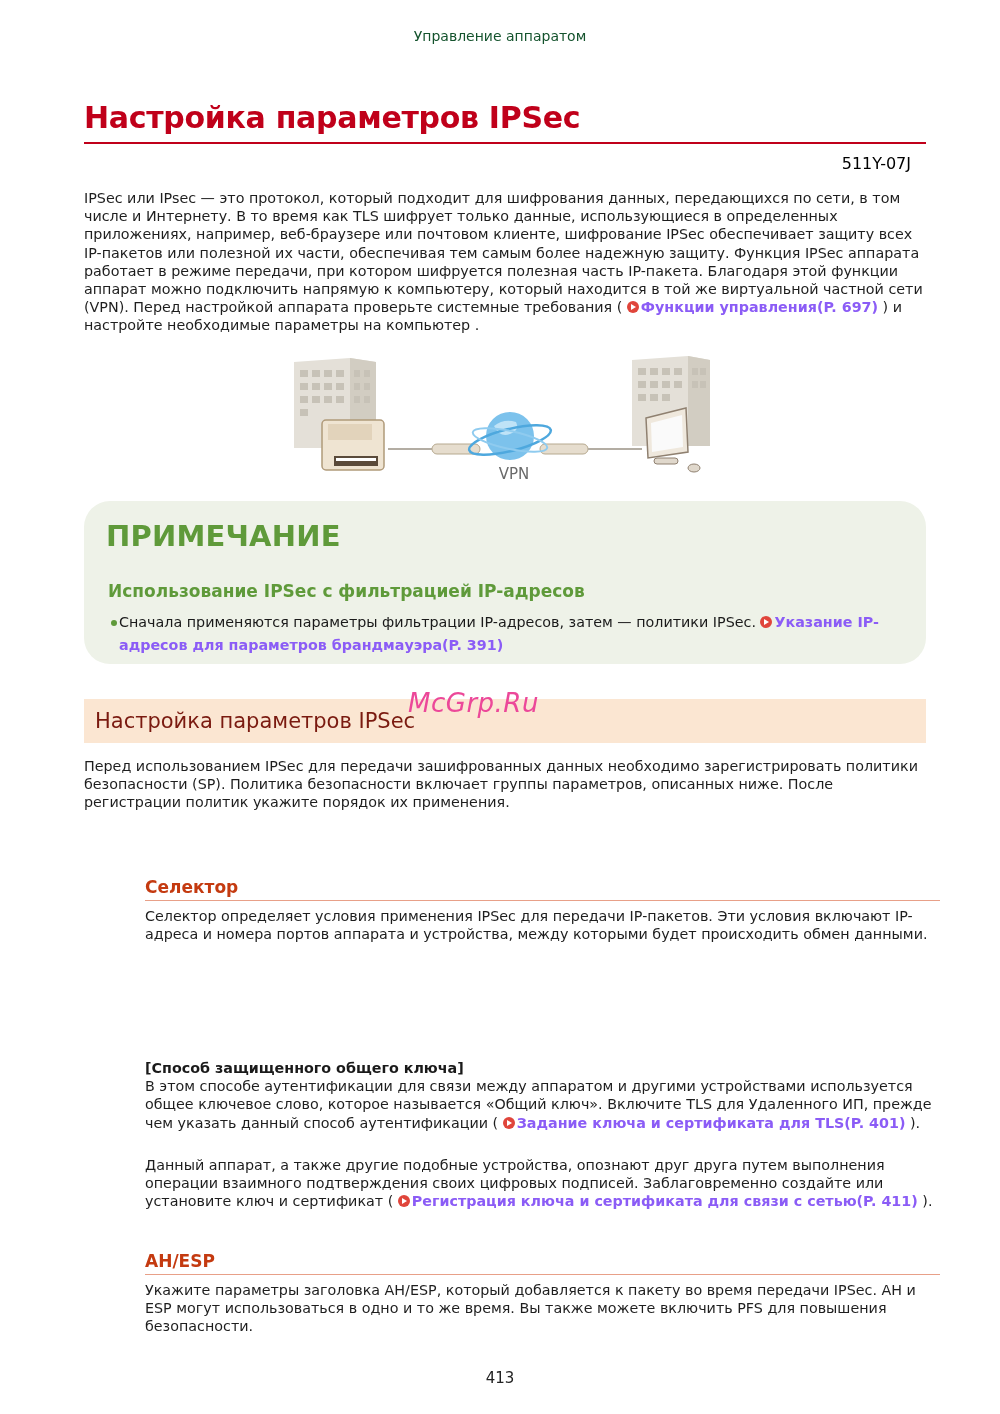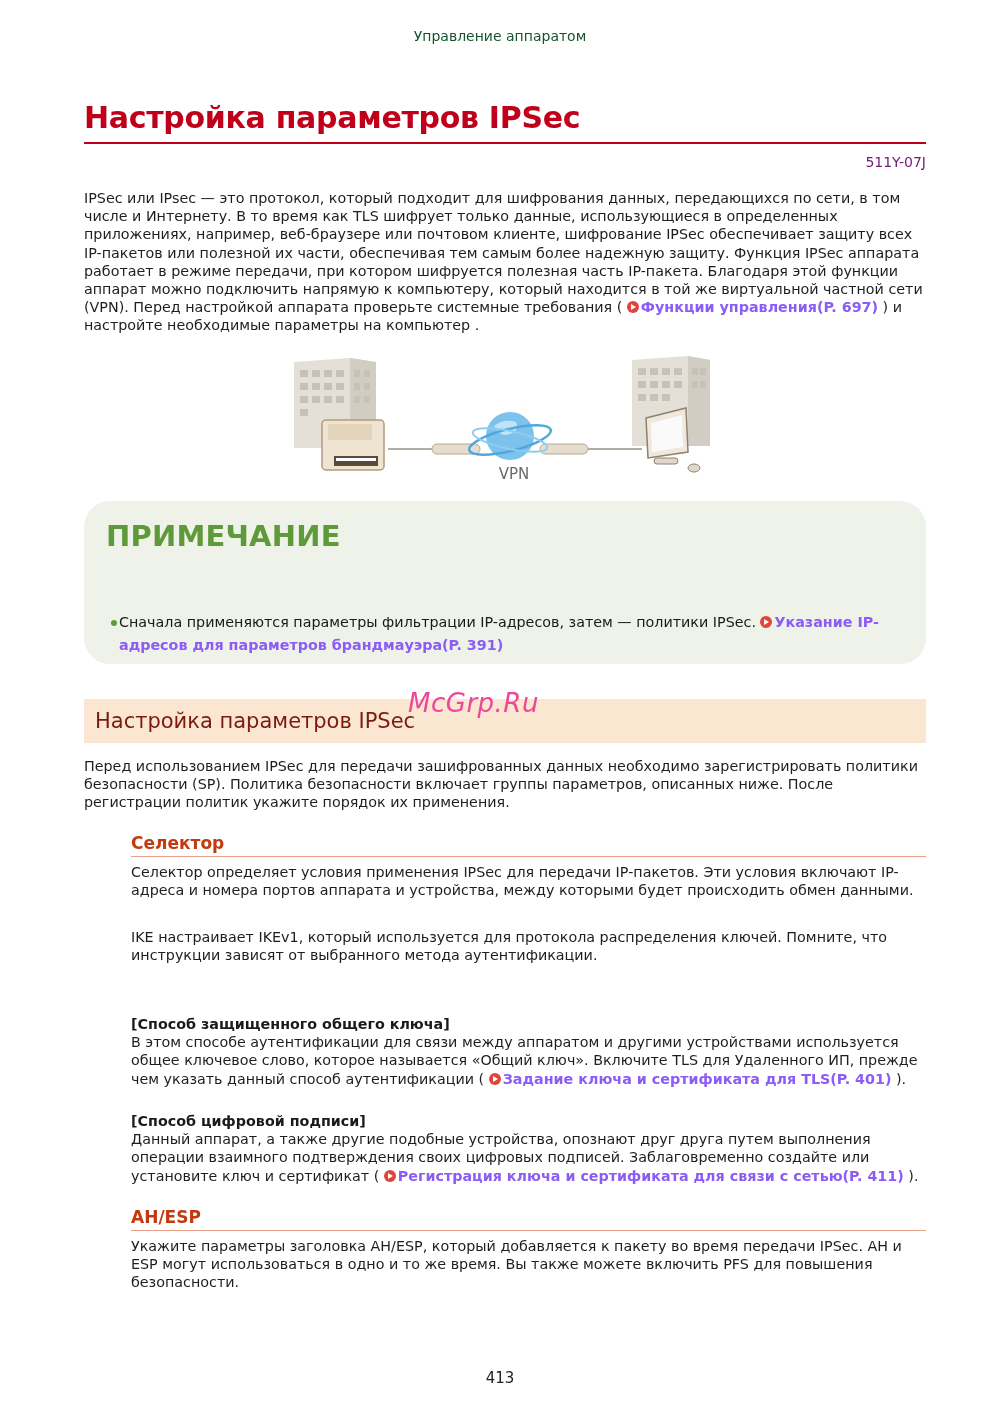--- a/index.html
+++ b/index.html
@@ -3,21 +3,21 @@
 <meta charset="utf-8">
 <style>
   html, body { margin: 0; padding: 0; background: #ffffff; }
   body { width: 1000px; height: 1414px; position: relative; overflow: hidden;
          font-family: "DejaVu Sans", "Liberation Sans", sans-serif; color: #1a1a1a; }
   .running-head { position: absolute; top: 28px; left: 0; width: 1000px; text-align: center;
                   font-size: 14px; color: #14532d; }
   .page-title { position: absolute; top: 98px; left: 84px; width: 842px; margin: 0;
                 font-size: 30px; font-weight: bold; color: #c0001a; letter-spacing: -0.3px;
                 padding-bottom: 4px; border-bottom: 2px solid #c0001a; line-height: 40px; }
-  .doc-id { position: absolute; top: 154px; right: 74px; font-size: 14px; color: #701a75; }
+  .doc-id { position: absolute; top: 154px; right: 89px; font-size: 16px; color: #000000; }
   .body-text { font-size: 14.3px; line-height: 18.2px; color: #1e1e1e; }
   .intro { position: absolute; top: 189px; left: 84px; width: 845px; margin: 0; }
   .link { font-weight: bold; color: #8b5cf6; }
   .link-arrow { display: inline-block; width: 12px; height: 12px; border-radius: 50%;
                 background: #e0453b; position: relative; vertical-align: -1px; margin-right: 2px; }
   .link-arrow::after { content: ""; position: absolute; left: 4px; top: 3px;
                        border-left: 5px solid #fff; border-top: 3px solid transparent; border-bottom: 3px solid transparent; }
 
   .diagram { position: absolute; top: 348px; left: 280px; width: 450px; height: 140px; }
 
@@ -28,21 +28,21 @@
   .note-bullet { position: absolute; top: 110px; left: 27px; width: 780px; margin: 0; font-size: 14.3px; line-height: 23px; }
   .note-bullet .dot { position: absolute; left: 0; top: 9px; width: 6px; height: 6px; border-radius: 50%; background: #5f9a3a; }
   .note-bullet .text { display: block; margin-left: 8px; }
 
   .section-band { position: absolute; top: 699px; left: 84px; width: 842px; height: 44px; background: #fbe6d2; }
   .section-title { position: absolute; top: 10px; left: 11px; margin: 0; font-size: 21px; font-weight: normal; color: #7a1a10; }
   .watermark { position: absolute; top: 688px; left: 408px; font-size: 26px; font-style: italic;
                color: #ec4899; font-family: "DejaVu Sans", sans-serif; letter-spacing: 0.5px; }
   .section-intro { position: absolute; top: 757px; left: 84px; width: 845px; margin: 0; }
 
-  .sub { position: absolute; left: 131px; width: 795px; }
+  .sub { position: absolute; left: 145px; width: 795px; margin-top: 44px; }
   .sub-head { margin: 0; font-size: 17px; font-weight: bold; color: #c43a10; padding-bottom: 2px;
               border-bottom: 1px solid #e8a088; line-height: 22px; }
   .sub-body { margin: 6px 0 0 0; }
   .bracket-head { margin: 0; font-weight: bold; font-size: 14.3px; line-height: 18.2px; }
   .page-num { position: absolute; top: 1369px; left: 0; width: 1000px; text-align: center; font-size: 15px; color: #222; }
 </style>
 </head>
 <body>
 
 <div class="running-head">Управление аппаратом</div>
@@ -131,20 +131,21 @@
       <polygon points="366,70 406,60 408,104 368,110" fill="#efe8dd" stroke="#8f8070" stroke-width="1.5"></polygon>
       <polygon points="371,75 402,67 403,99 372,104" fill="#fafafa"></polygon>
       <rect x="374" y="110" width="24" height="6" rx="3" fill="#e0d8cc" stroke="#8f8070"></rect>
       <ellipse cx="414" cy="120" rx="6" ry="4" fill="#e0d8cc" stroke="#8f8070"></ellipse>
     </g>
   </svg>
 </div>
 
 <div class="note-box">
   <h2 class="note-title">ПРИМЕЧАНИЕ</h2>
+  <h3 class="note-sub">Использование IPSec с фильтрацией IP-адресов</h3>
   <p class="note-bullet">
     <span class="dot"></span>
     <span class="text">
       <span>Сначала применяются параметры фильтрации IP-адресов, затем — политики IPSec.</span>
       <a class="link"><span class="link-arrow"></span><span>Указание IP-адресов для параметров брандмауэра(P. 391)</span></a>
     </span>
   </p>
 </div>
 
 <div class="section-band">
@@ -153,34 +154,32 @@
 <div class="watermark">McGrp.Ru</div>
 
 <p class="section-intro body-text">Перед использованием IPSec для передачи зашифрованных данных необходимо зарегистрировать политики безопасности (SP). Политика безопасности включает группы параметров, описанных ниже. После регистрации политик укажите порядок их применения.</p>
 
 <div class="sub" style="top:832px;">
   <h3 class="sub-head">Селектор</h3>
   <p class="sub-body body-text">Селектор определяет условия применения IPSec для передачи IP-пакетов. Эти условия включают IP-адреса и номера портов аппарата и устройства, между которыми будет происходить обмен данными.</p>
 </div>
 
 <div class="sub" style="top:922px;">
-  <p class="sub-body body-text">IKE настраивает IKEv1, который используется для протокола распределения ключей. Помните, что инструкции зависят от выбранного метода аутентификации.</p>
 </div>
 
 <div class="sub" style="top:1015px;">
   <p class="bracket-head">[Способ защищенного общего ключа]</p>
   <p class="body-text" style="margin:0;">
     <span>В этом способе аутентификации для связи между аппаратом и другими устройствами используется общее ключевое слово, которое называется «Общий ключ». Включите TLS для Удаленного ИП, прежде чем указать данный способ аутентификации (</span>
     <a class="link"><span class="link-arrow"></span><span>Задание ключа и сертификата для TLS(P. 401)</span></a>
     <span>).</span>
   </p>
 </div>
 
 <div class="sub" style="top:1112px;">
-  <p class="bracket-head">[Способ цифровой подписи]</p>
   <p class="body-text" style="margin:0;">
     <span>Данный аппарат, а также другие подобные устройства, опознают друг друга путем выполнения операции взаимного подтверждения своих цифровых подписей. Заблаговременно создайте или установите ключ и сертификат (</span>
     <a class="link"><span class="link-arrow"></span><span>Регистрация ключа и сертификата для связи с сетью(P. 411)</span></a>
     <span>).</span>
   </p>
 </div>
 
 <div class="sub" style="top:1206px;">
   <h3 class="sub-head">AH/ESP</h3>
   <p class="sub-body body-text">Укажите параметры заголовка AH/ESP, который добавляется к пакету во время передачи IPSec. AH и ESP могут использоваться в одно и то же время. Вы также можете включить PFS для повышения безопасности.</p>

